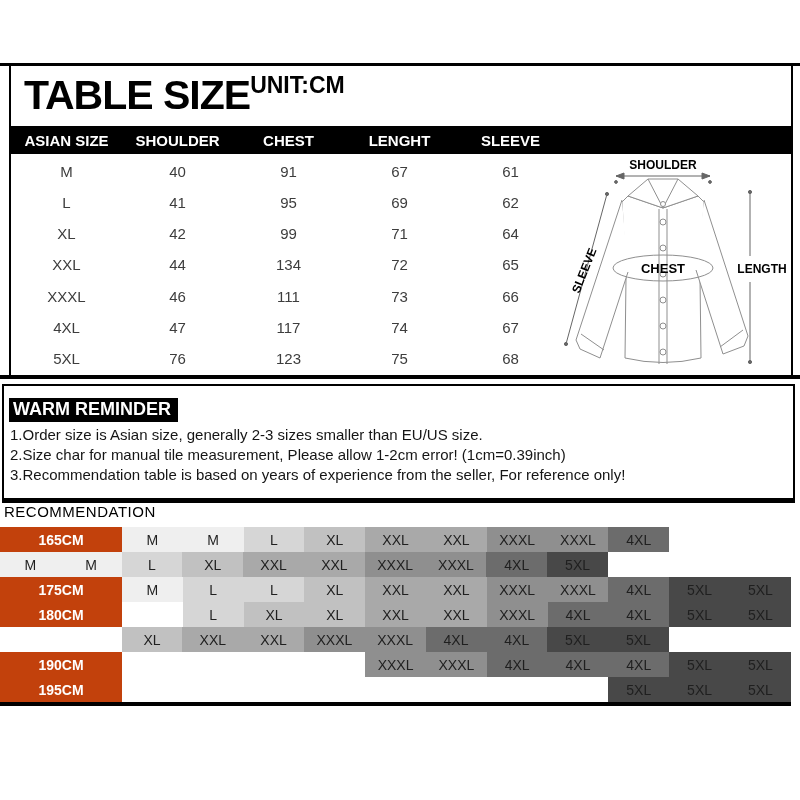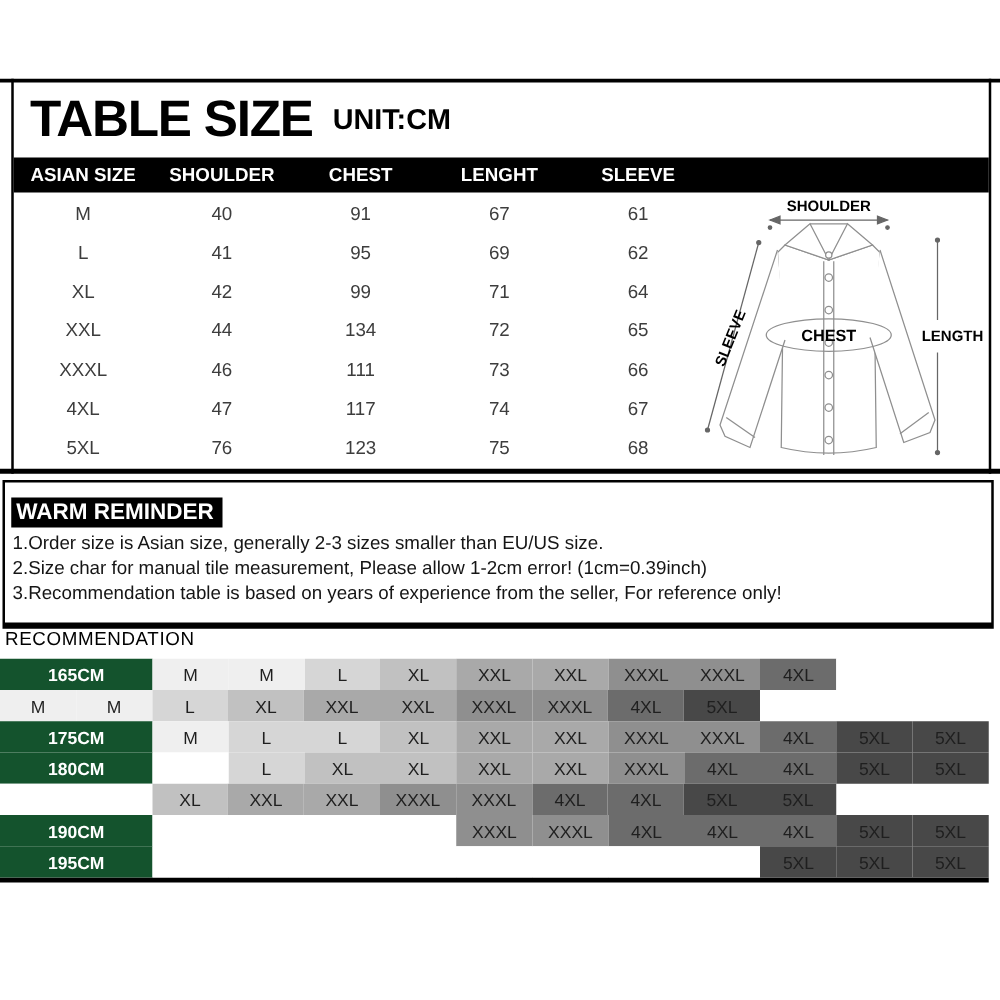--- a/index.html
+++ b/index.html
@@ -7,21 +7,21 @@
        font-family:"Liberation Sans",sans-serif;color:#000}
   .abs{position:absolute}
 
   
   .hr-top{left:0;top:63px;width:800px;height:3px;background:#000}
   .hr-mid{left:0;top:375px;width:800px;height:4px;background:#000}
   .vl-left{left:9px;top:63px;width:2px;height:316px;background:#000}
   .vl-right{left:791px;top:63px;width:2px;height:316px;background:#000}
 
   
-  .heading{left:24px;top:72px;display:flex;align-items:center;gap:16px}
+  .heading{left:24px;top:72px;display:flex;align-items:flex-start;gap:0}
   .title{font-size:41px;font-weight:700;letter-spacing:-1px}
   .unit{font-size:23px;font-weight:700}
 
   
   .st-header{left:11px;top:126px;width:780px;height:28px;background:#000;
              display:flex;align-items:center}
   .st-hcell{width:111px;text-align:center;color:#fff;font-weight:700;font-size:15px}
   .st-body{left:11px;top:156px;width:555px;height:218px;
            display:flex;flex-direction:column;justify-content:space-around}
   .st-row{display:flex}
@@ -39,21 +39,21 @@
   .wr-note{font-size:15px;color:#151515;margin:0 0 0 6px;line-height:20px}
 
   
   .rec-title{left:4px;top:503px;font-size:15px;font-weight:400;letter-spacing:.5px}
   .rec-table{left:0;top:527px;width:791px;border-bottom:4px solid #000;background:#fff}
   .rec-header{height:24px;background:#000;display:flex;align-items:center}
   .rec-corner{width:122px;color:#fff;font-weight:700;font-size:15px;
               padding-left:5px;box-sizing:border-box}
   .rec-h{width:60.8px;text-align:center;color:#fff;font-weight:700;font-size:14px}
   .rec-row{height:25px;display:flex}
-  .rec-label{width:122px;background:#14532d;color:#fff;font-weight:700;font-size:14px;
+  .rec-label{width:122px;background:#c2410c;color:#fff;font-weight:700;font-size:14px;
              display:flex;align-items:center;justify-content:center}
   .rec-cell{width:60.8px;display:flex;align-items:center;justify-content:center;
             font-size:14px;color:#1f1f1f}
 </style>
 </head>
 <body>
 
 <div class="abs hr-top"></div>
 <div class="abs hr-mid"></div>
 <div class="abs vl-left"></div>

